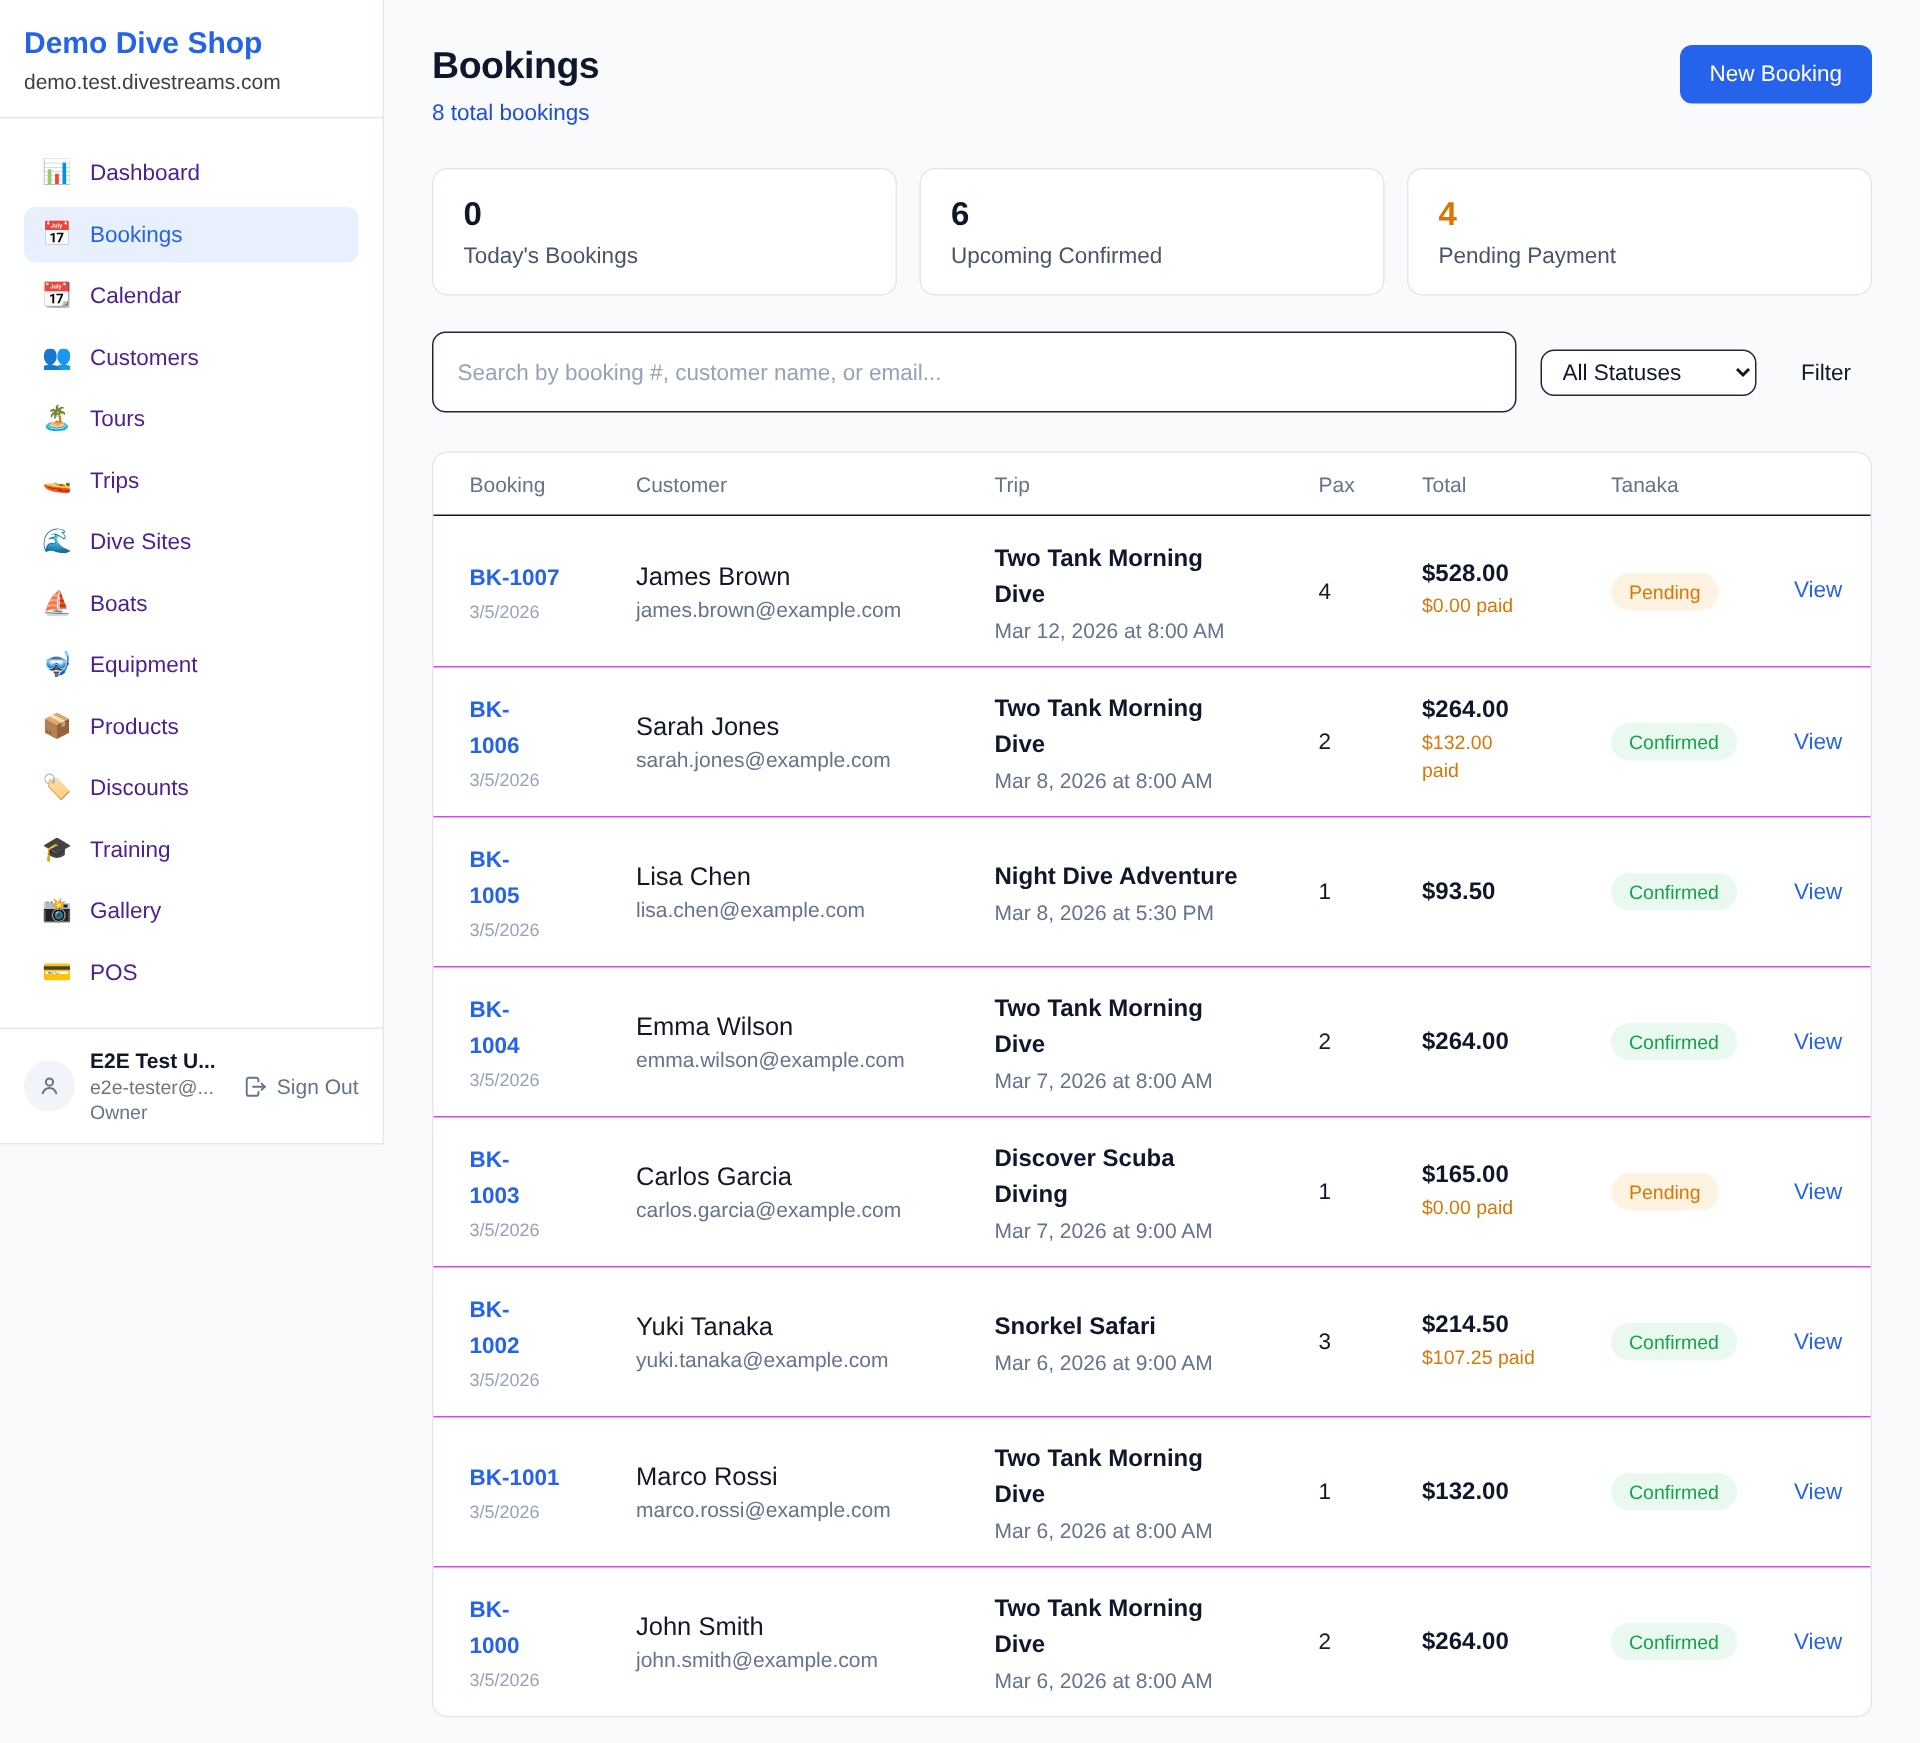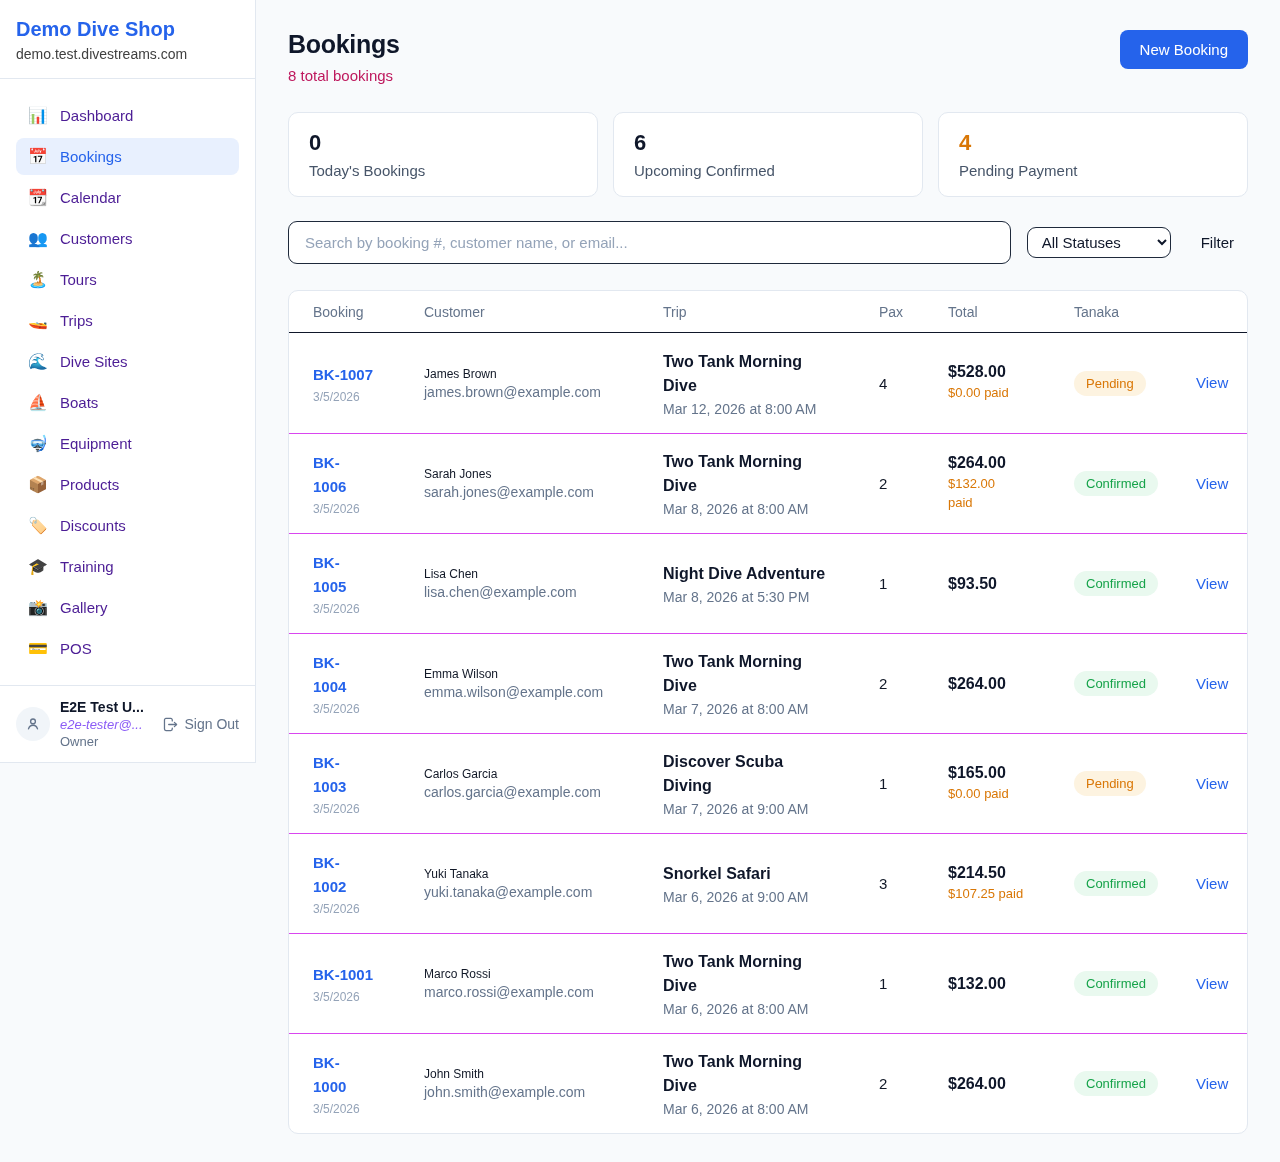--- a/index.html
+++ b/index.html
@@ -16,59 +16,59 @@
   .nav-item { display:flex; align-items:center; gap:12px; width:100%; padding:10px 12px; margin-bottom:4px;
               border:none; background:transparent; border-radius:8px; cursor:pointer; text-align:left; }
   .nav-item .nav-icon { width:20px; font-size:16px; line-height:1; text-align:center; }
   .nav-item .nav-label { font-size:15px; color:#4c1d95; font-family:"Liberation Sans", sans-serif; }
   .nav-item.active { background:#e8f0fe; }
   .nav-item.active .nav-label { color:#2563eb; font-weight:500; }
   .user { border-top:1px solid #e2e8f0; padding:13px 16px; display:flex; align-items:center; gap:10px; }
   .avatar { width:34px; height:34px; border-radius:50%; background:#f1f5f9; display:flex; align-items:center; justify-content:center; flex-shrink:0; }
   .user-meta { min-width:0; flex:1; }
   .user-name { font-size:14px; font-weight:700; color:#0f172a; white-space:nowrap; }
-  .user-email { font-size:13px; color:#8b5cf6; margin-top:2px; white-space:nowrap;font-style:italic; }
+  .user-email { font-size:13px; color:#737373; margin-top:2px; white-space:nowrap; }
   .user-role { font-size:13px; color:#64748b; margin-top:2px; }
   .signout { display:flex; align-items:center; gap:6px; border:none; background:transparent; cursor:pointer;
              font-size:14px; color:#64748b; font-family:"Liberation Sans", sans-serif; flex-shrink:0; }
 
   
   .main { flex:1; padding:30px 32px 32px; min-width:0; }
   .page-head { display:flex; justify-content:space-between; align-items:flex-start; }
   .page-title { font-size:25px; font-weight:700; color:#0f172a; letter-spacing:-0.3px; }
-  .page-sub { margin-top:8px; font-size:15px; color:#be185d; }
+  .page-sub { margin-top:8px; font-size:15px; color:#1d4ed8; }
   .btn-primary { background:#2563eb; color:#ffffff; border:none; border-radius:8px; padding:11px 20px;
                  font-size:15px; font-weight:500; cursor:pointer; font-family:"Liberation Sans", sans-serif; }
 
   .stats { display:grid; grid-template-columns:1fr 1fr 1fr; gap:15px; margin-top:28px; }
   .stat-card { background:#ffffff; border:1px solid #e2e8f0; border-radius:10px; padding:17px 20px; }
   .stat-value { font-size:22px; font-weight:700; color:#0f172a; }
   .stat-value.orange { color:#d97706; }
   .stat-label { margin-top:6px; font-size:15px; color:#475569; }
 
   .controls { display:flex; align-items:center; gap:16px; margin-top:24px; }
-  .search-input { flex:1; height:43px; border:1px solid #1e293b; border-radius:9px; padding:0 16px;
+  .search-input { flex:1; height:54px; border:1px solid #1e293b; border-radius:9px; padding:0 16px;
                   font-size:15px; color:#b91c1c; background:#ffffff; font-family:"Liberation Sans", sans-serif; }
   .search-input::placeholder { color:#94a3b8; }
   .status-select { height:31px; border:1px solid #1e293b; border-radius:9px; padding:0 10px; min-width:144px;
                    font-size:15px; color:#0f172a; background:#ffffff; font-family:"Liberation Sans", sans-serif; }
   .filter-btn { border:none; background:transparent; font-size:15px; font-weight:500; color:#0f172a;
                 cursor:pointer; padding:8px 14px; font-family:"Liberation Sans", sans-serif; }
 
   
   .table-card { margin-top:26px; background:#ffffff; border:1px solid #e2e8f0; border-radius:10px; }
   .thead, .trow { display:grid; grid-template-columns:111px 239px 216px 69px 126px 122px 1fr;
                   padding:0 24px; align-items:center; }
   .thead { height:42px; border-bottom:1px solid #0f172a; }
   .th { font-size:14px; color:#64748b; font-weight:500; }
   .trow { min-height:100px; padding-top:12px; padding-bottom:12px; }
   .trow + .trow { border-top:1px solid #d946ef; }
   .bk-id { font-size:15px; font-weight:600; color:#2563eb; text-decoration:none; white-space:pre-line; line-height:1.6; cursor:pointer; }
   .bk-date { margin-top:3px; font-size:12px; color:#94a3b8; }
-  .cust-name { font-size:12px; color:#111827; }
+  .cust-name { font-size:17px; color:#111827; }
   .cust-email { margin-top:3px; font-size:14px; color:#64748b; }
   .trip-name { font-size:16px; font-weight:600; color:#0f172a; white-space:pre-line; line-height:1.5; }
   .trip-date { margin-top:3px; font-size:14px; color:#64748b; }
   .pax { font-size:15px; color:#111827; }
   .amount { font-size:16px; font-weight:700; color:#0f172a; }
   .paid { margin-top:3px; font-size:13px; color:#d97706; white-space:pre-line; line-height:1.45; }
   .badge { display:inline-block; padding:5px 12px; border-radius:999px; font-size:13px; }
   .badge.pending { color:#d97706; background:#fdf3e0; }
   .badge.confirmed { color:#16a34a; background:#e9f9ef; }
   .view { font-size:15px; font-weight:500; color:#2563eb; text-decoration:none; cursor:pointer; white-space:nowrap; }

